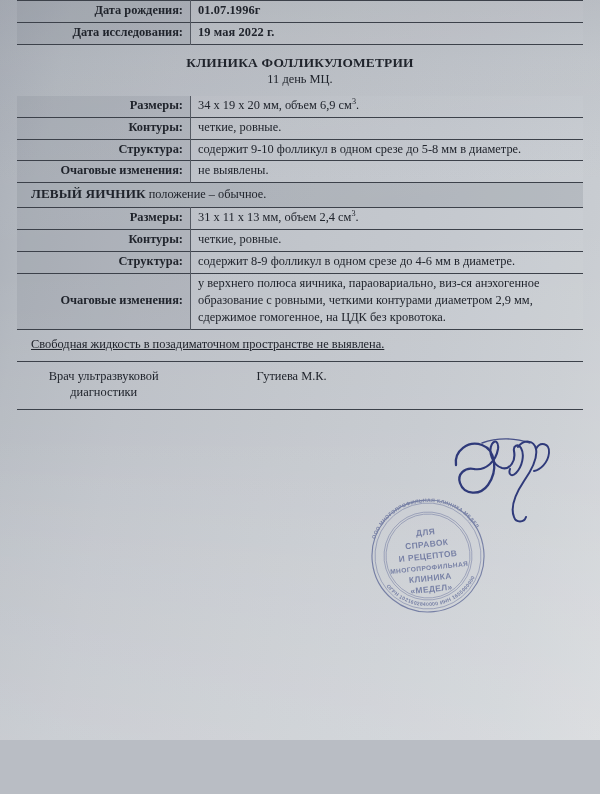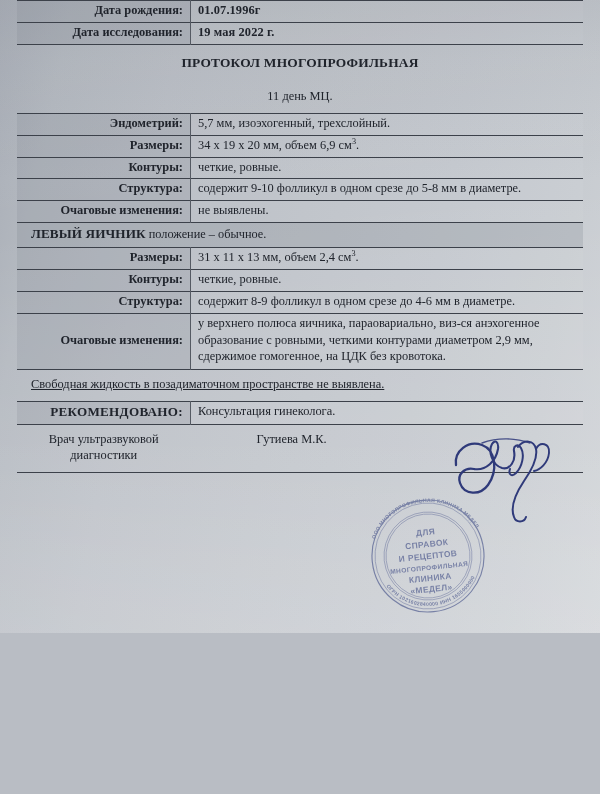--- a/index.html
+++ b/index.html
@@ -12,21 +12,21 @@
     height: 794px;
     overflow: hidden;
     font-family: "Liberation Serif", "DejaVu Serif", serif;
     background: #b9bdc4;
   }
 
   
   #paper {
     position: relative;
     width: 600px;
-    height: 633px;
+    height: 740px;
     background:
       linear-gradient(175deg, rgba(255,255,255,0.06) 0%, rgba(255,255,255,0.00) 34%, rgba(255,255,255,0.10) 62%, rgba(255,255,255,0.16) 100%),
       linear-gradient(100deg, #a8adb6 0%, #b3b8bf 10%, #babec5 26%, #bfc3c9 48%, #c3c7cd 68%, #c8ccd1 86%, #cfd2d6 100%);
     color: #20242c;
     -webkit-font-smoothing: antialiased;
   }
   
   #paper::before {
     content: "";
     position: absolute;
@@ -85,21 +85,21 @@
   }
   .title-main {
     font-weight: bold;
     font-size: 13.4px;
     letter-spacing: 0.2px;
     display: block;
   }
   .title-sub {
     font-size: 12.4px;
     display: block;
-    margin-top: 18px;
+    margin-top: 1px;
   }
 
   
   .section {
     background: rgba(120,126,136,0.22);
     padding: 3px 0 4px 14px !important;
     border-right: none;
   }
   .section .sec-name {
     font-weight: bold;
@@ -210,29 +210,25 @@
       </tr>
       <tr class="rule-bot">
         <td class="lbl">Дата исследования:</td>
         <td class="val">
           <span class="dateval">19 мая 2022 г.</span>
         </td>
       </tr>
 
       <tr>
         <td class="titlecell" colspan="2">
-          <span class="title-main">ПРОТОКОЛ МНОГОПРОФИЛЬНАЯ</span>
+          <span class="title-main">КЛИНИКА ФОЛЛИКУЛОМЕТРИИ</span>
           <span class="title-sub">11 день МЦ.</span>
         </td>
       </tr>
 
-      <tr class="rule-top rule-bot">
-        <td class="lbl">Эндометрий:</td>
-        <td class="val">5,7 мм, изоэхогенный, трехслойный.</td>
-      </tr>
 
       <tr class="rule-bot">
         <td class="lbl">Размеры:</td>
         <td class="val"><span>34 х 19 х 20 мм, объем 6,9 см</span><sup>3</sup><span>.</span></td>
       </tr>
       <tr class="rule-bot">
         <td class="lbl">Контуры:</td>
         <td class="val">четкие, ровные.</td>
       </tr>
       <tr class="rule-bot">
@@ -269,24 +265,20 @@
           <p>образование с ровными, четкими контурами диаметром 2,9 мм,</p>
           <p>сдержимое гомогенное, на ЦДК без кровотока.</p>
         </td>
       </tr>
 
       <tr class="rule-bot">
         <td class="freeline" colspan="2">Свободная жидкость в позадиматочном пространстве не выявлена.</td>
       </tr>
 
 
-      <tr class="rule-bot">
-        <td class="lbl big">РЕКОМЕНДОВАНО:</td>
-        <td class="val">Консультация гинеколога.</td>
-      </tr>
 
       <tr class="sigrow rule-bot">
         <td class="sig-left">
           <div>Врач ультразвуковой</div>
           <div>диагностики</div>
         </td>
         <td class="sig-right">Гутиева М.К.</td>
       </tr>
 
     </tbody>

